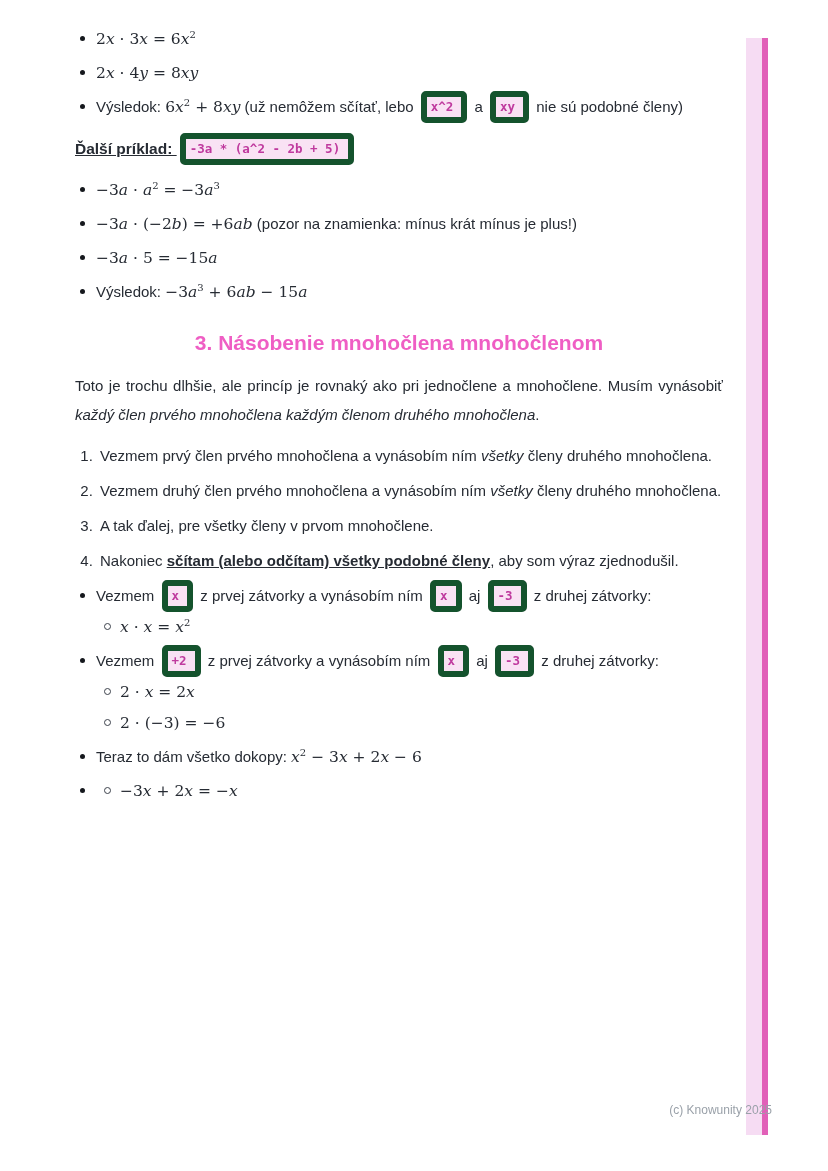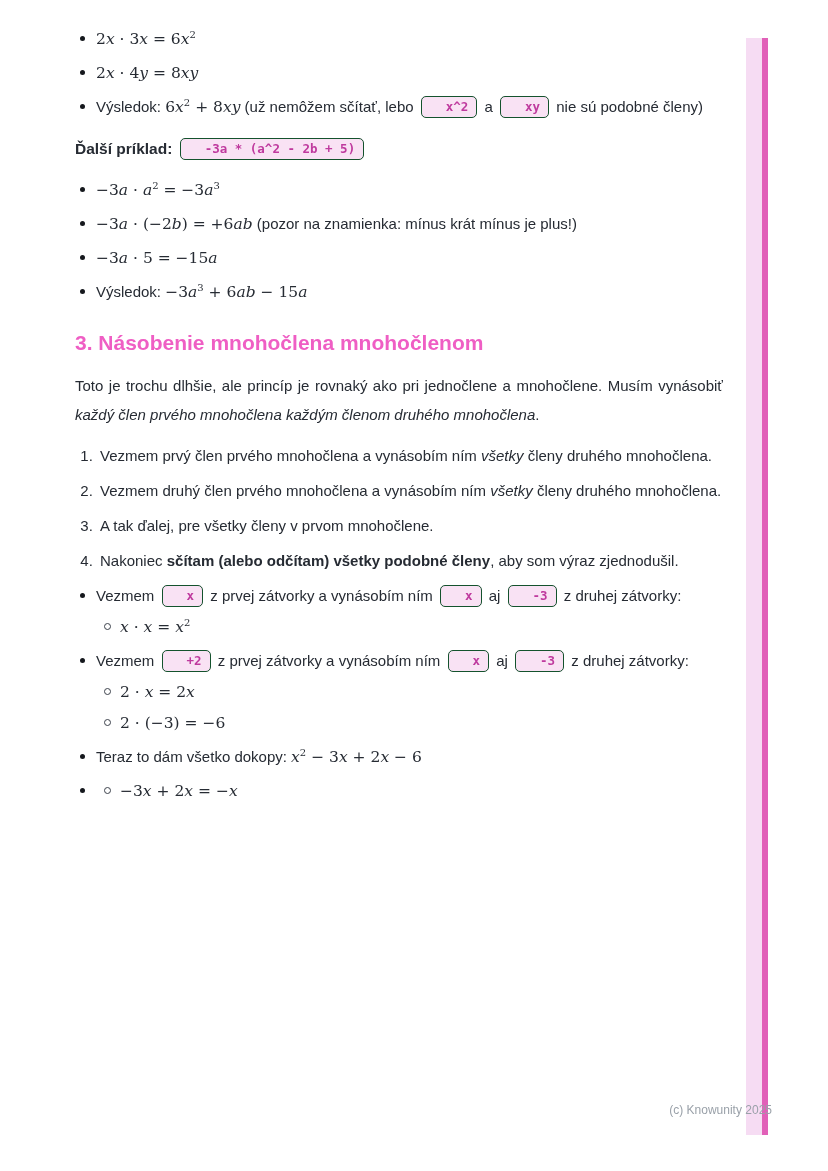--- a/index.html
+++ b/index.html
@@ -29,33 +29,34 @@
   ol.num { list-style: decimal outside; margin: 5px 0 6px 0; padding-left: 22px; }
   ol.num > li { margin-bottom: 9px; line-height: 26px; padding-left: 3px; }
 
   p.label { margin: 15px 0; line-height: 27px; }
   p.label strong { font-size: 15.5px; }
   p.body { margin: 4px 0 14px 0; line-height: 29px; text-align: justify; }
   h2 {
     color: var(--accent, #ef5ec4);
     font-size: 21px; font-weight: bold;
     margin: 26px 0 16px 0;
+    text-align: center;
   }
   em { font-style: italic; }
-  strong { font-weight: bold; }
+  strong { font-weight: bold; text-decoration: underline; }
 
   .chip {
     font-family: "DejaVu Sans Mono", monospace;
     font-weight: bold;
     font-size: 12.5px;
     color: var(--code-color, #bf3a9e);
     background: var(--code-bg, #f9e2f4);
-    border: 1px solid #14532d;
+    border: 6px solid #14532d;
     border-radius: 5px;
-    padding: 2px 8px 3px 24px;
+    padding: 2px 8px 3px 4px;
     margin: 0 3px;
     white-space: pre;
     vertical-align: 1px;
   }
 
   .math { font-family: "DejaVu Serif", "Liberation Serif", serif; font-size: 15.5px; }
   .math i { font-style: italic; }
   .math sup { font-size: 10px; vertical-align: super; line-height: 0; }
 
   .edge-bar {

